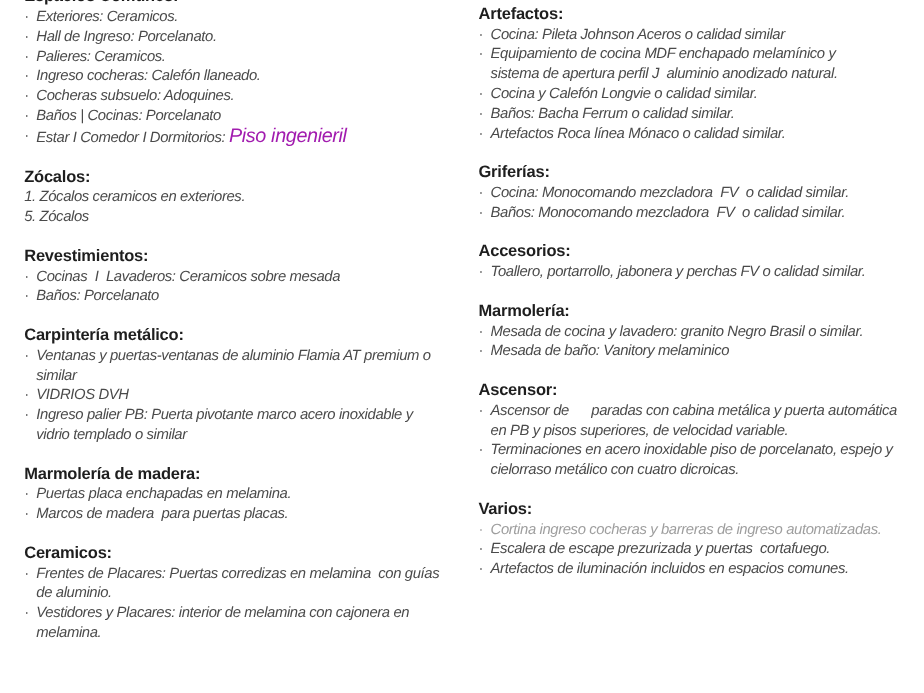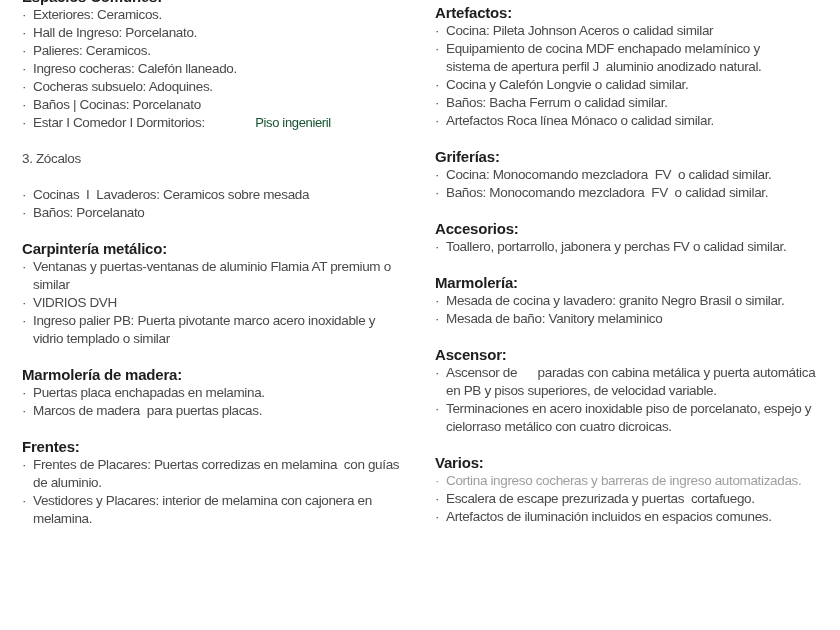--- a/index.html
+++ b/index.html
@@ -24,23 +24,23 @@
   }
   .item {
     display: flex;
     align-items: flex-start;
     font-size: 13.5px;
     line-height: 18px;
     color: #4a4a4a;
     letter-spacing: -0.35px;
   }
   .marker { flex: 0 0 11px; width: 11px; }
-  .text { flex: 1 1 auto; white-space: pre-wrap; }
+  .text { flex: 1 1 auto; white-space: pre-wrap; font-style: italic; }
   .item.light, .item.light .marker, .item.light .text { color: #9e9e9e; }
-  .suffix-light { color: #14532d; font-size: 13px; margin-left: 47px; }
+  .suffix-light { color: #a21caf; font-size: 18px; }
 </style>
 </head>
 <body>
 
 <div class="page">
   <div id="columns-root">
       <div class="col col-left">
         <section class="section">
           <div class="section-title">Espacios Comunes:</div>
           <div class="item">
@@ -66,25 +66,30 @@
           <div class="item">
             <span class="marker">·</span>
             <span class="text">Baños | Cocinas: Porcelanato</span>
           </div>
           <div class="item">
             <span class="marker">·</span>
             <span class="text">Estar I Comedor I Dormitorios: <span class="suffix-light">Piso ingenieril</span></span>
           </div>
         </section>
         <section class="section">
-          <div class="item">
-            <span class="text">3. Zócalos</span>
-          </div>
-        </section>
-        <section class="section">
+          <div class="section-title">Zócalos:</div>
+          <div class="item">
+            <span class="text">1. Zócalos ceramicos en exteriores.</span>
+          </div>
+          <div class="item">
+            <span class="text">5. Zócalos</span>
+          </div>
+        </section>
+        <section class="section">
+          <div class="section-title">Revestimientos:</div>
           <div class="item">
             <span class="marker">·</span>
             <span class="text">Cocinas  I  Lavaderos: Ceramicos sobre mesada</span>
           </div>
           <div class="item">
             <span class="marker">·</span>
             <span class="text">Baños: Porcelanato</span>
           </div>
         </section>
         <section class="section">
@@ -109,21 +114,21 @@
           <div class="item">
             <span class="marker">·</span>
             <span class="text">Puertas placa enchapadas en melamina.</span>
           </div>
           <div class="item">
             <span class="marker">·</span>
             <span class="text">Marcos de madera  para puertas placas.</span>
           </div>
         </section>
         <section class="section">
-          <div class="section-title">Frentes:</div>
+          <div class="section-title">Ceramicos:</div>
           <div class="item">
             <span class="marker">·</span>
             <span class="text">Frentes de Placares: Puertas corredizas en melamina  con guías
 de aluminio.</span>
           </div>
           <div class="item">
             <span class="marker">·</span>
             <span class="text">Vestidores y Placares: interior de melamina con cajonera en
 melamina.</span>
           </div>

